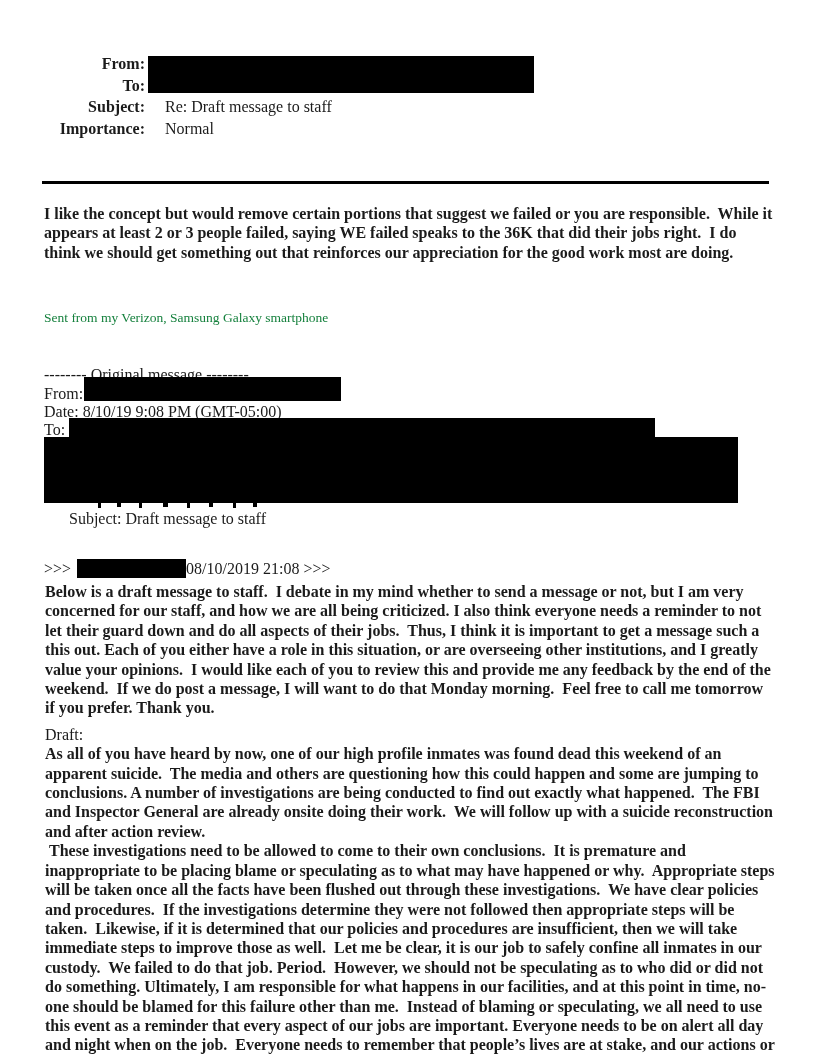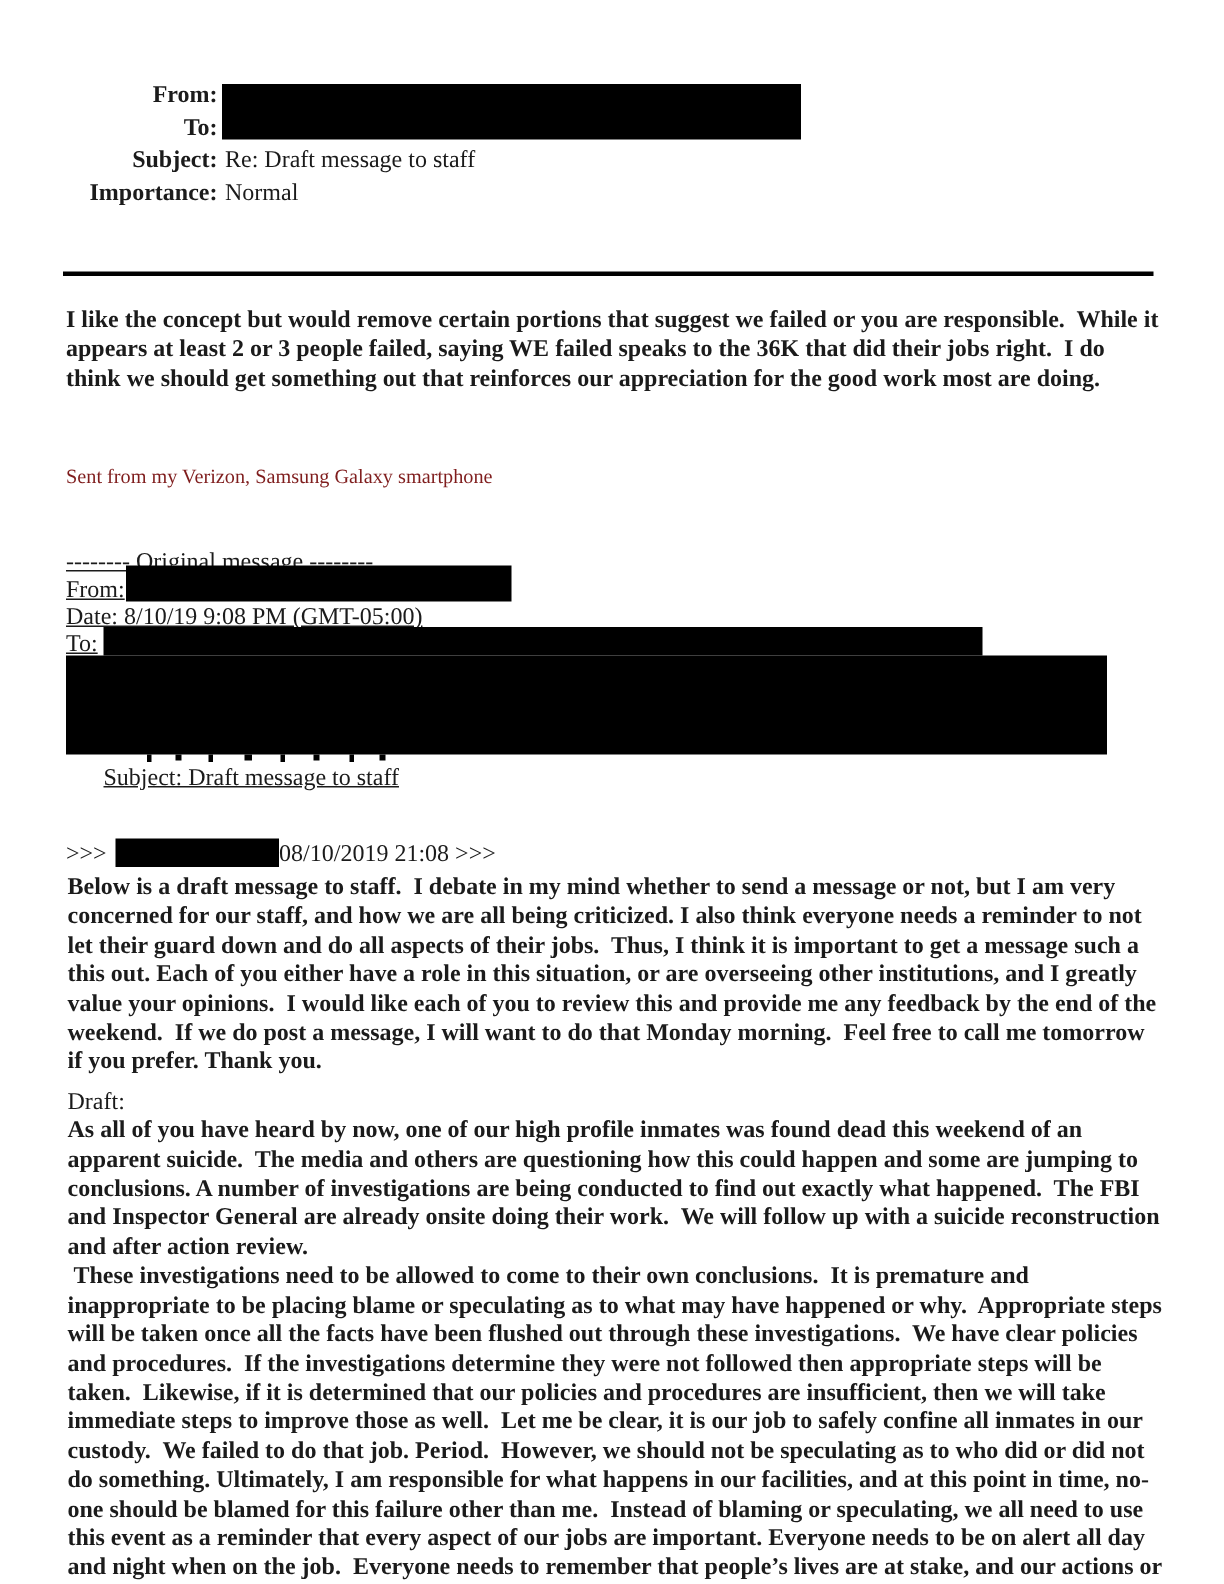--- a/index.html
+++ b/index.html
@@ -7,25 +7,25 @@
     position:relative; width:804px; height:1056px; background:#ffffff;
     font-family:"Liberation Serif","DejaVu Serif",serif;
     font-size:16px; color:#1b1b1b; overflow:hidden;
   }
   .abs { position:absolute; }
   .pre { white-space:pre-wrap; line-height:19.4px;font-weight:bold; }
   .redaction { position:absolute; background:#000000; }
   .email-header { position:absolute; left:42px; top:53px; }
   .hdr-row { display:flex; line-height:21.5px; }
   .hdr-label { width:103px; text-align:right; font-weight:bold; }
-  .hdr-value { margin-left:5px; }
+  .hdr-value { margin-left:20px; }
   .rule { position:absolute; left:42px; top:181px; width:727px; height:3px; background:#000000; }
   .reply-body { left:44px; top:204px; width:730px; }
-  .signature { left:44px; top:310px; font-size:13.5px; color:#7f1d1d; line-height:16px; }
-  .orig-line { position:absolute; left:44px; line-height:19px;text-decoration:underline; }
+  .signature { left:44px; top:310px; font-size:13.5px; color:#15803d; line-height:16px; }
+  .orig-line { position:absolute; left:44px; line-height:19px; }
   .quote-line { position:absolute; left:44px; top:559px; line-height:19px; }
   .inline-redaction { display:inline-block; width:109px; height:19px; background:#000000; vertical-align:-4px; margin-left:6px; }
   .quoted-block { position:absolute; left:45px; top:582px; width:730px; }
   .draft-label { margin-top:7px; line-height:19.4px; }
   .descender-mark { position:absolute; background:#000000; }
 </style>
 </head>
 <body>
 
 <div class="page">

